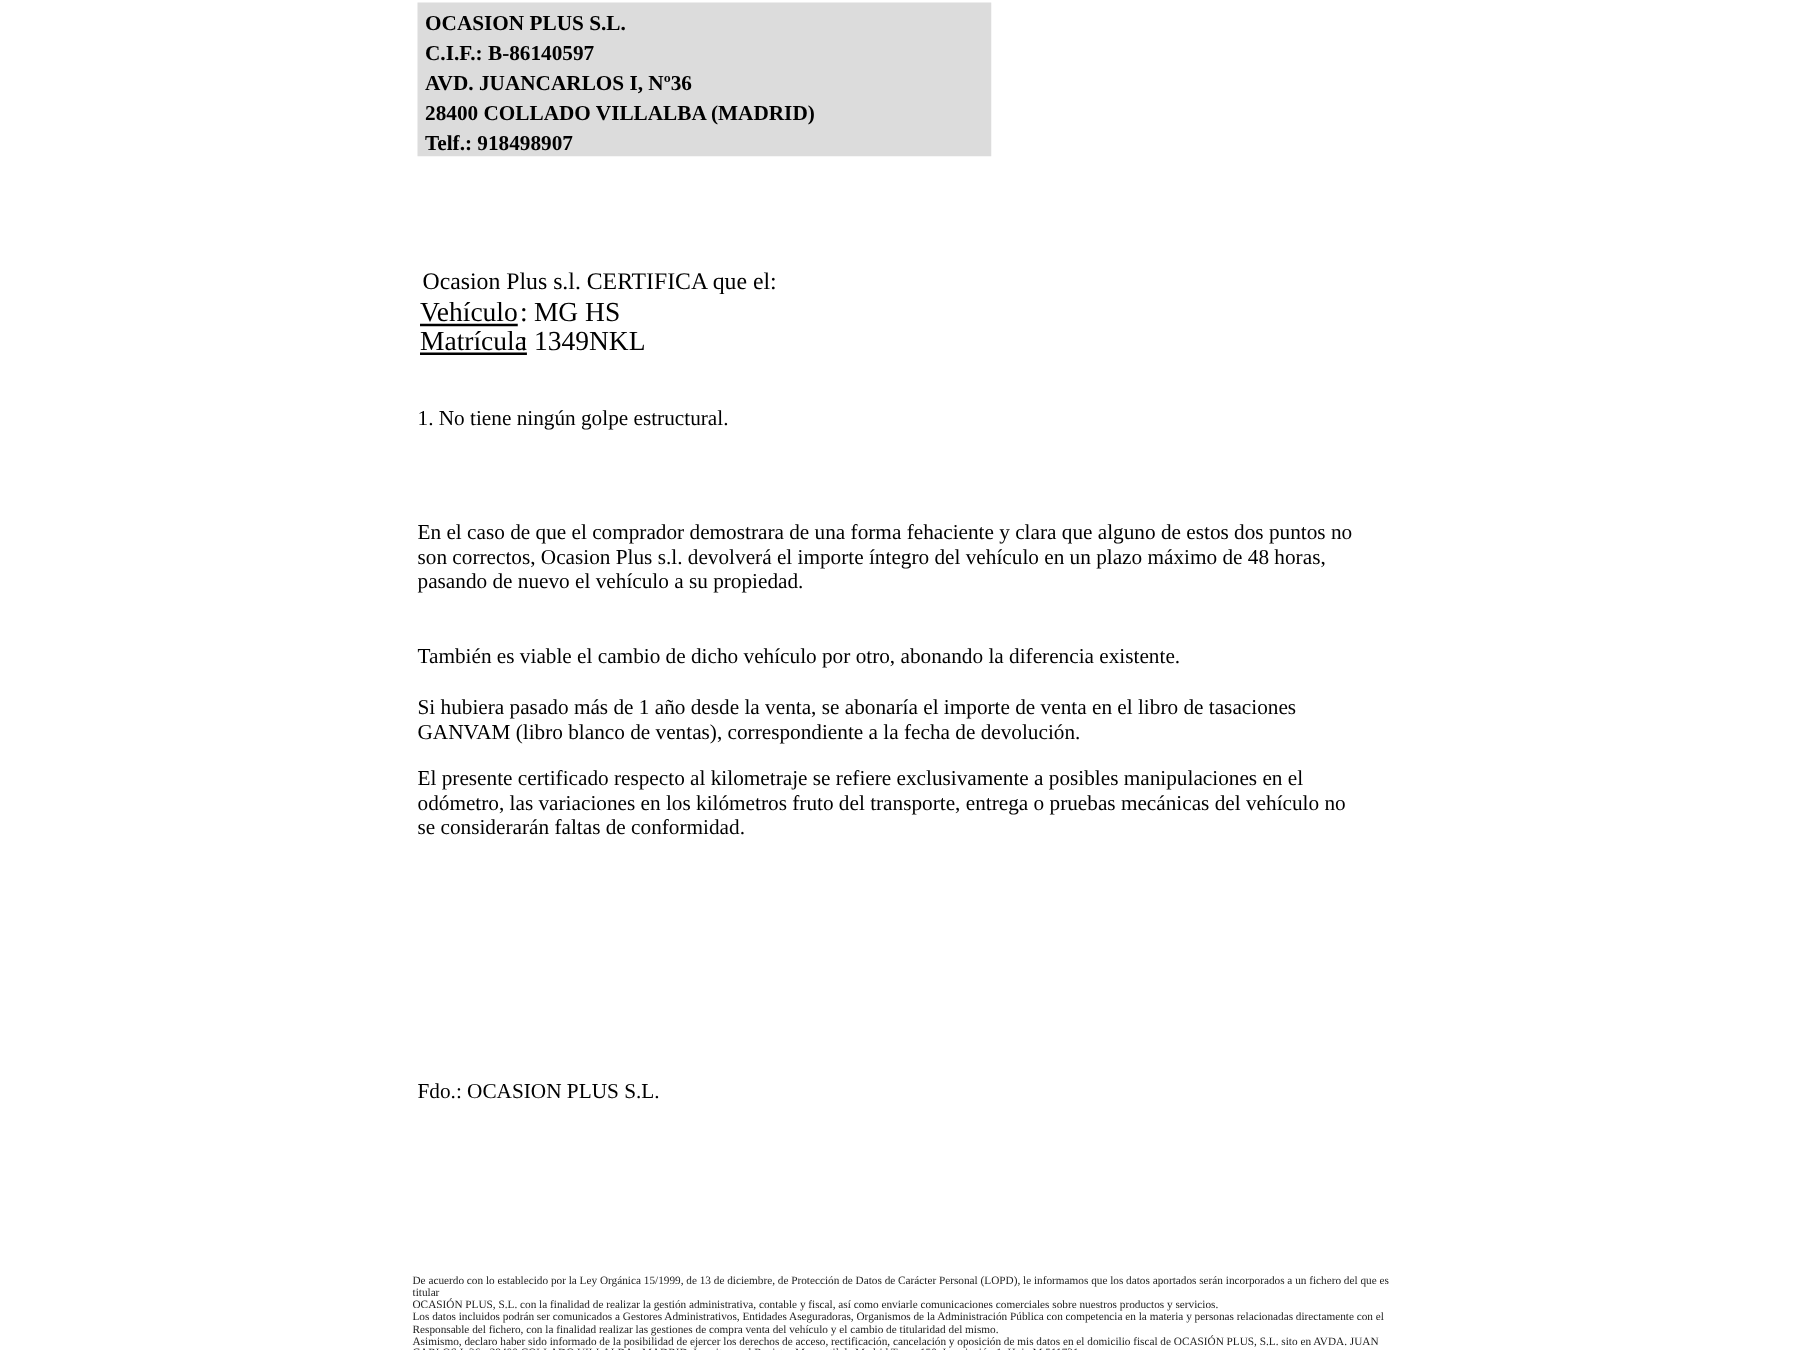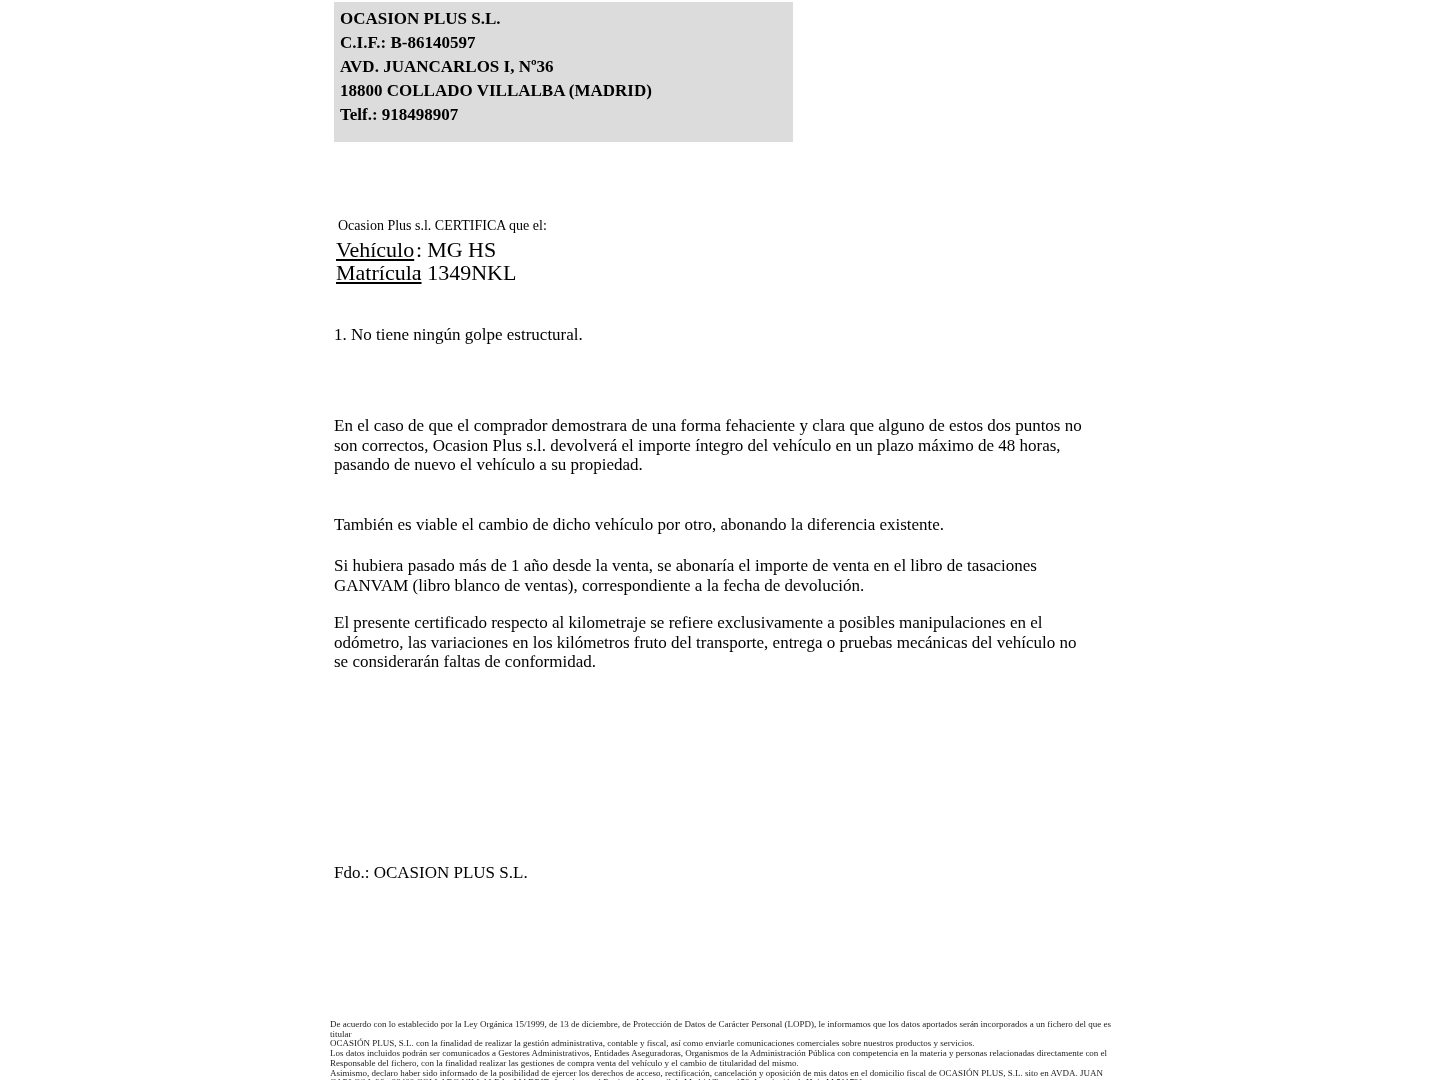--- a/index.html
+++ b/index.html
@@ -14,21 +14,21 @@
     background: #ffffff;
     font-family: "Liberation Serif", serif;
     color: #000000;
     overflow: hidden;
   }
   .header-block {
     position: absolute;
     left: 334px;
     top: 2px;
     width: 459px;
-    height: 140px;
+    height: 123px;
     background: #dcdcdc;
     box-sizing: border-box;
     padding: 5px 0 0 6px;
   }
   .header-line {
     font-size: 17px;
     font-weight: bold;
     line-height: 24px;
     white-space: nowrap;
   }
@@ -37,21 +37,21 @@
     left: 681px;
     top: 171px;
     font-size: 17px;
     line-height: 20px;
     white-space: nowrap;
   }
   .cert-intro {
     position: absolute;
     left: 338px;
     top: 216px;
-    font-size: 14px;
+    font-size: 19px;
     line-height: 20px;
     white-space: nowrap;
   }
   .cert-row {
     position: absolute;
     left: 336px;
     font-size: 22px;
     line-height: 20px;
     white-space: nowrap;
   }
@@ -106,21 +106,21 @@
 </style>
 </head>
 <body>
 
 <div class="page">
 
   <div class="header-block">
     <div class="header-line">OCASION PLUS S.L.</div>
     <div class="header-line">C.I.F.: B-86140597</div>
     <div class="header-line">AVD. JUANCARLOS I, Nº36</div>
-    <div class="header-line">18800 COLLADO VILLALBA (MADRID)</div>
+    <div class="header-line">28400 COLLADO VILLALBA (MADRID)</div>
     <div class="header-line">Telf.: 918498907</div>
   </div>
 
 
   <div class="cert-intro">Ocasion Plus s.l. CERTIFICA que el:</div>
 
   <div class="cert-row row-0">
     <span class="cert-label">Vehículo</span><span class="cert-sep">:</span><span class="cert-value">MG HS</span>
   </div>
 

